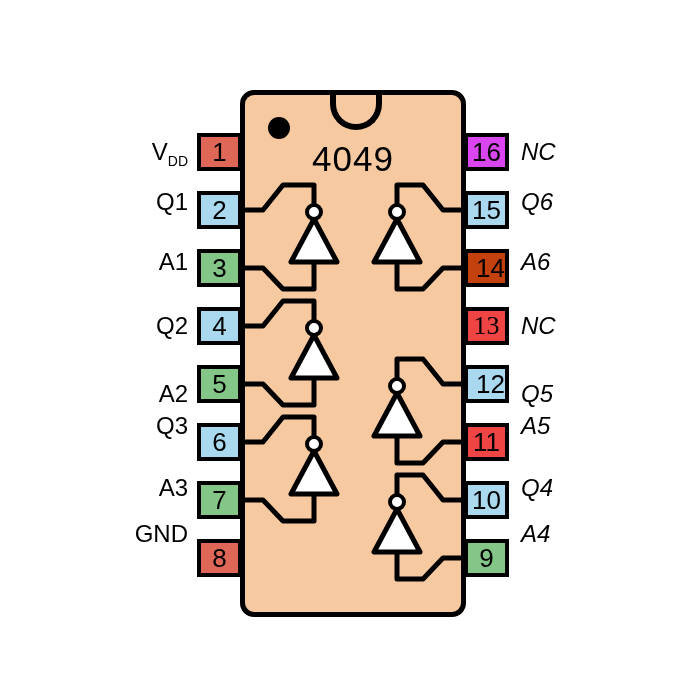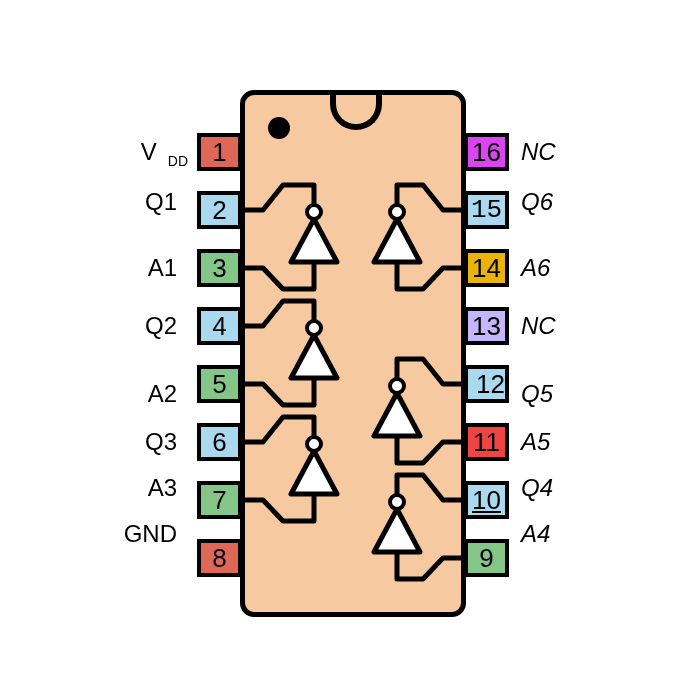--- a/index.html
+++ b/index.html
@@ -36,35 +36,36 @@
     font-size:26px;font-weight:500;
   }
   .pin.l{left:197px;}
   .pin.r{left:464px;}
   .plabel{
     position:absolute;height:28px;line-height:28px;font-size:24px;
     font-weight:500;white-space:nowrap;
   }
   .plabel.l{right:512px;text-align:right;}
   .plabel.r{left:521px;font-style:italic;}
-  .plabel sub{font-size:14px;font-weight:500;margin-left:11px;}
+  .plabel sub{font-size:14px;font-weight:500;}
   
   .row1 .pin{top:133px}.row2 .pin{top:191px}.row3 .pin{top:249px}.row4 .pin{top:307px}
   .row5 .pin{top:365px}.row6 .pin{top:423px}.row7 .pin{top:481px}.row8 .pin{top:539px}
-  .row1 .plabel{top:138px}.row2 .plabel{top:188px}.row3 .plabel{top:254px}.row4 .plabel{top:312px}
-  .row5 .plabel{top:380px}.row6 .plabel{top:428px}.row7 .plabel{top:474px}.row8 .plabel{top:520px}
+  .row1 .plabel{top:138px}.row2 .plabel{top:188px}.row3 .plabel{top:248px}.row4 .plabel{top:312px}
+  .row5 .plabel{top:380px}.row6 .plabel{top:412px}.row7 .plabel{top:474px}.row8 .plabel{top:520px}
 </style>
 </head>
 <body>
 
 <div class="stage">
 
   <div class="chip-body" style="background: rgb(246, 201, 160);"></div>
   <div class="notch" style="background: rgb(246, 201, 160);"></div>
   <div class="dot"></div>
+  <div class="chip-name">4049</div>
 
   <svg class="wires" viewBox="240 90 226 527" xmlns="http://www.w3.org/2000/svg">
 
     <g>
       <path class="wire" d="M240 210 H263 L283 185 H314 V205"></path>
       <path class="wire" d="M240 268 H263 L283 289 H314 V262"></path>
       <path class="tri" d="M314 219 L291 262 H337 Z"></path>
       <circle class="bub" cx="314" cy="212" r="7"></circle>
     </g>
 
@@ -135,41 +136,41 @@
   <div class="row8">
       <div class="pin l" style="background: rgb(222, 103, 87);">8</div>
     <div class="plabel l"><span>GND</span><sub></sub></div>
     </div>
 
   <div class="row1">
       <div class="pin r" style="background: #d946ef;">16</div>
     <div class="plabel r"><span>NC</span><sub></sub></div>
     </div>
   <div class="row2">
-      <div class="pin r" style="background: rgb(169, 216, 239); font-family: Liberation Mono, monospace;">15</div>
+      <div class="pin r" style="background: rgb(169, 216, 239);">15</div>
     <div class="plabel r"><span>Q6</span><sub></sub></div>
     </div>
   <div class="row3">
-      <div class="pin r" style="background: #eab308;">14</div>
+      <div class="pin r" style="background: #c2410c; text-align: right;">14</div>
     <div class="plabel r"><span>A6</span><sub></sub></div>
     </div>
   <div class="row4">
-      <div class="pin r" style="background: #c4b5fd;">13</div>
+      <div class="pin r" style="background: #ef4444; font-family: Liberation Serif, serif;">13</div>
     <div class="plabel r"><span>NC</span><sub></sub></div>
     </div>
   <div class="row5">
       <div class="pin r" style="background: rgb(169, 216, 239); text-align: right;">12</div>
     <div class="plabel r"><span>Q5</span><sub></sub></div>
     </div>
   <div class="row6">
       <div class="pin r" style="background: #ef4444;">11</div>
     <div class="plabel r"><span>A5</span><sub></sub></div>
     </div>
   <div class="row7">
-      <div class="pin r" style="background: rgb(169, 216, 239); text-decoration: underline;">10</div>
+      <div class="pin r" style="background: rgb(169, 216, 239);">10</div>
     <div class="plabel r"><span>Q4</span><sub></sub></div>
     </div>
   <div class="row8">
       <div class="pin r" style="background: rgb(132, 198, 135);">9</div>
     <div class="plabel r"><span>A4</span><sub></sub></div>
     </div>
 
 </div>
 
 </body></html>

